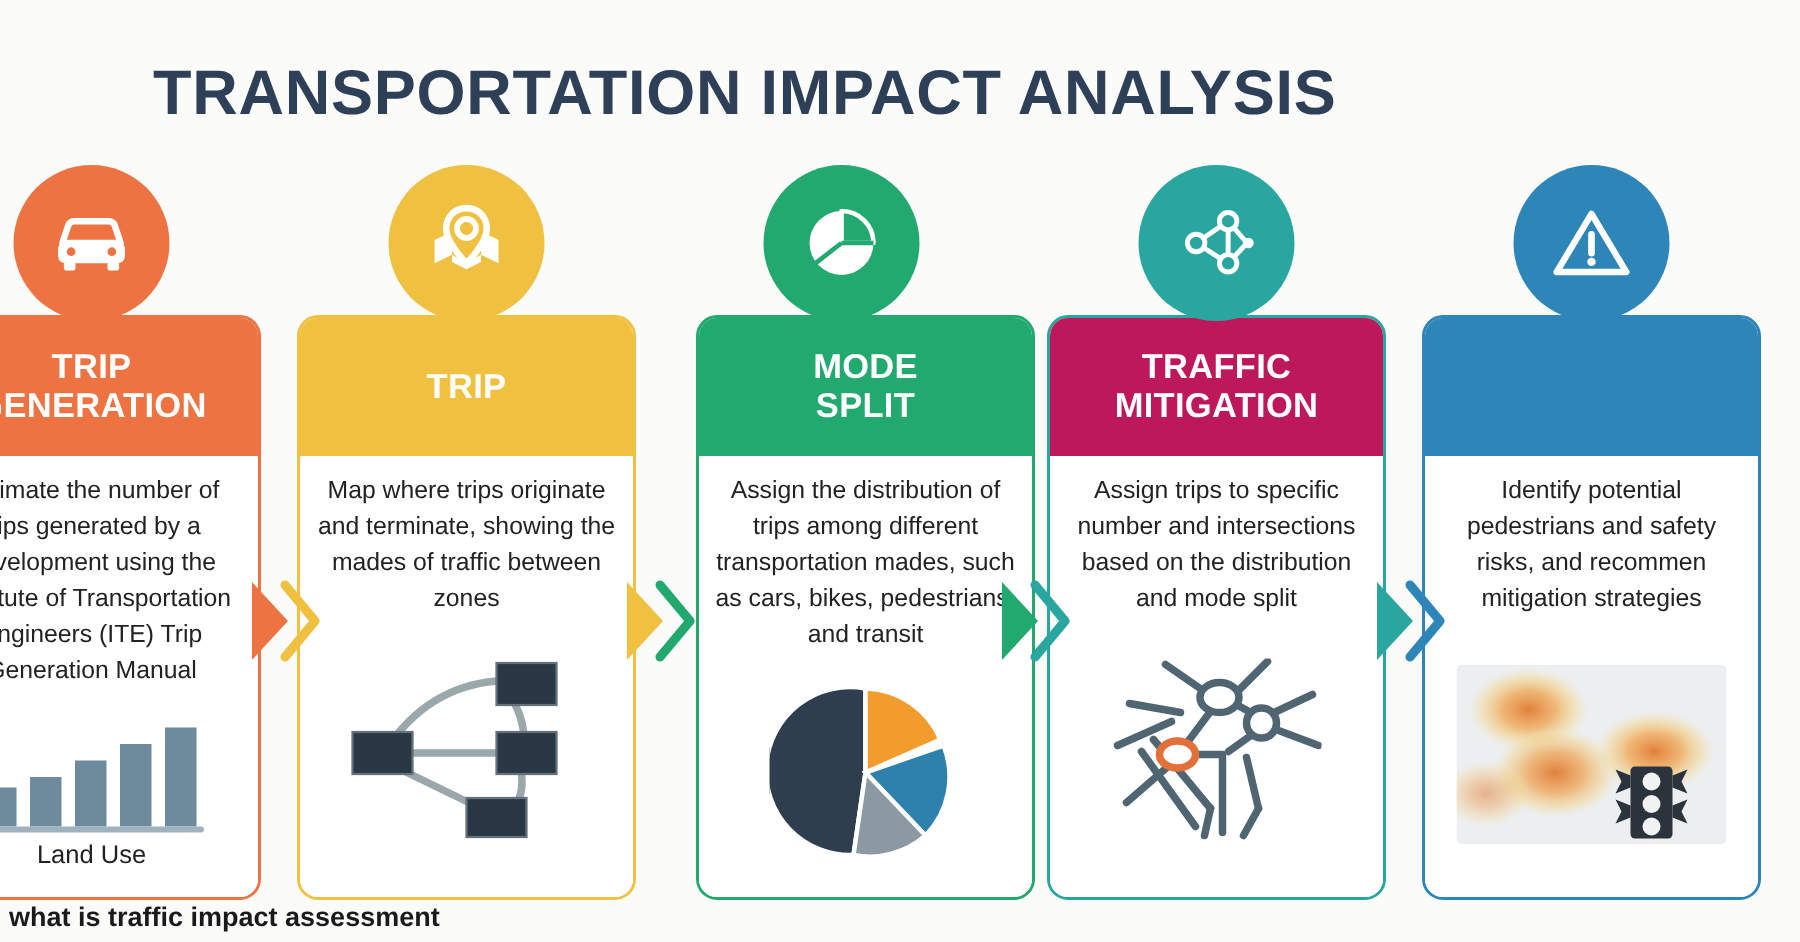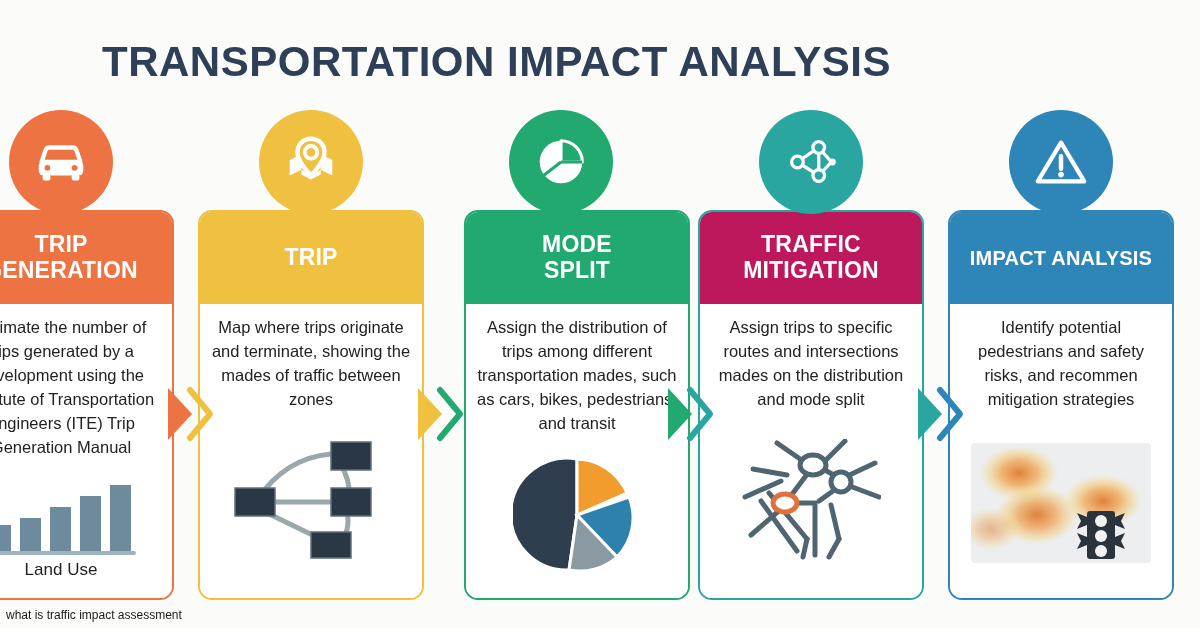--- a/index.html
+++ b/index.html
@@ -140,22 +140,22 @@
     color: #222;
     text-align: center;
     margin-top: 1px;
   }
 
   
   .caption {
     position: absolute;
     left: 6px;
     bottom: 6px;
-    font-size: 12px;
-    font-weight: normal;
+    font-size: 18px;
+    font-weight: bold;
     color: #1a1a1a;
     font-family: "Liberation Sans", sans-serif;
   }
 </style>
 </head>
 <body>
 
 <div id="canvas">
 
   <div class="title">TRANSPORTATION IMPACT ANALYSIS</div>
@@ -306,21 +306,21 @@
         </svg>
       </div>
       <div class="card" style="border-color:#2aa6a0;">
         <div class="card-head" style="background:#be185d;">
           <span>
             <span>TRAFFIC</span><br>
             <span>MITIGATION</span>
           </span>
         </div>
         <div class="card-body">
-          <div class="card-desc">Assign trips to specific routes and intersections mades on the distribution and mode split</div>
+          <div class="card-desc">Assign trips to specific number and intersections based on the distribution and mode split</div>
           <div class="card-art">
             <svg width="140" height="128" viewBox="0 0 140 128">
               <g stroke="#4f6572" stroke-width="5" fill="none" stroke-linecap="round">
                 <line x1="36" y1="4" x2="62" y2="22"></line>
                 <line x1="104" y1="2" x2="84" y2="22"></line>
                 <line x1="12" y1="30" x2="46" y2="36"></line>
                 <line x1="4" y1="58" x2="40" y2="42"></line>
                 <line x1="70" y1="30" x2="46" y2="62"></line>
                 <line x1="82" y1="30" x2="100" y2="40"></line>
                 <line x1="100" y1="40" x2="134" y2="24"></line>
@@ -355,21 +355,21 @@
       <div class="icon-circle" style="background:#2e86b8;">
         <svg width="62" height="62" viewBox="0 0 64 64">
           <path d="M32 12 L56 52 L8 52 Z" fill="none" stroke="#fff" stroke-width="4.4" stroke-linejoin="round"></path>
           <line x1="32" y1="26" x2="32" y2="39" stroke="#fff" stroke-width="4.6" stroke-linecap="round"></line>
           <circle cx="32" cy="45" r="2.9" fill="#fff"></circle>
         </svg>
       </div>
       <div class="card" style="border-color:#2e86b8;">
         <div class="card-head small" style="background:#2e86b8;">
           <span>
-            <span>IMPACT ANALYSIS</span><br>
+            <br>
           </span>
         </div>
         <div class="card-body">
           <div class="card-desc">Identify potential pedestrians and safety risks, and recommen mitigation strategies</div>
           <div class="card-art">
             <svg width="180" height="120" viewBox="0 0 180 120">
               <defs>
                 <radialGradient id="hot1" cx="50%" cy="50%" r="50%">
                   <stop offset="0%" stop-color="#e07a30" stop-opacity="0.95"></stop>
                   <stop offset="45%" stop-color="#f0a44e" stop-opacity="0.75"></stop>

